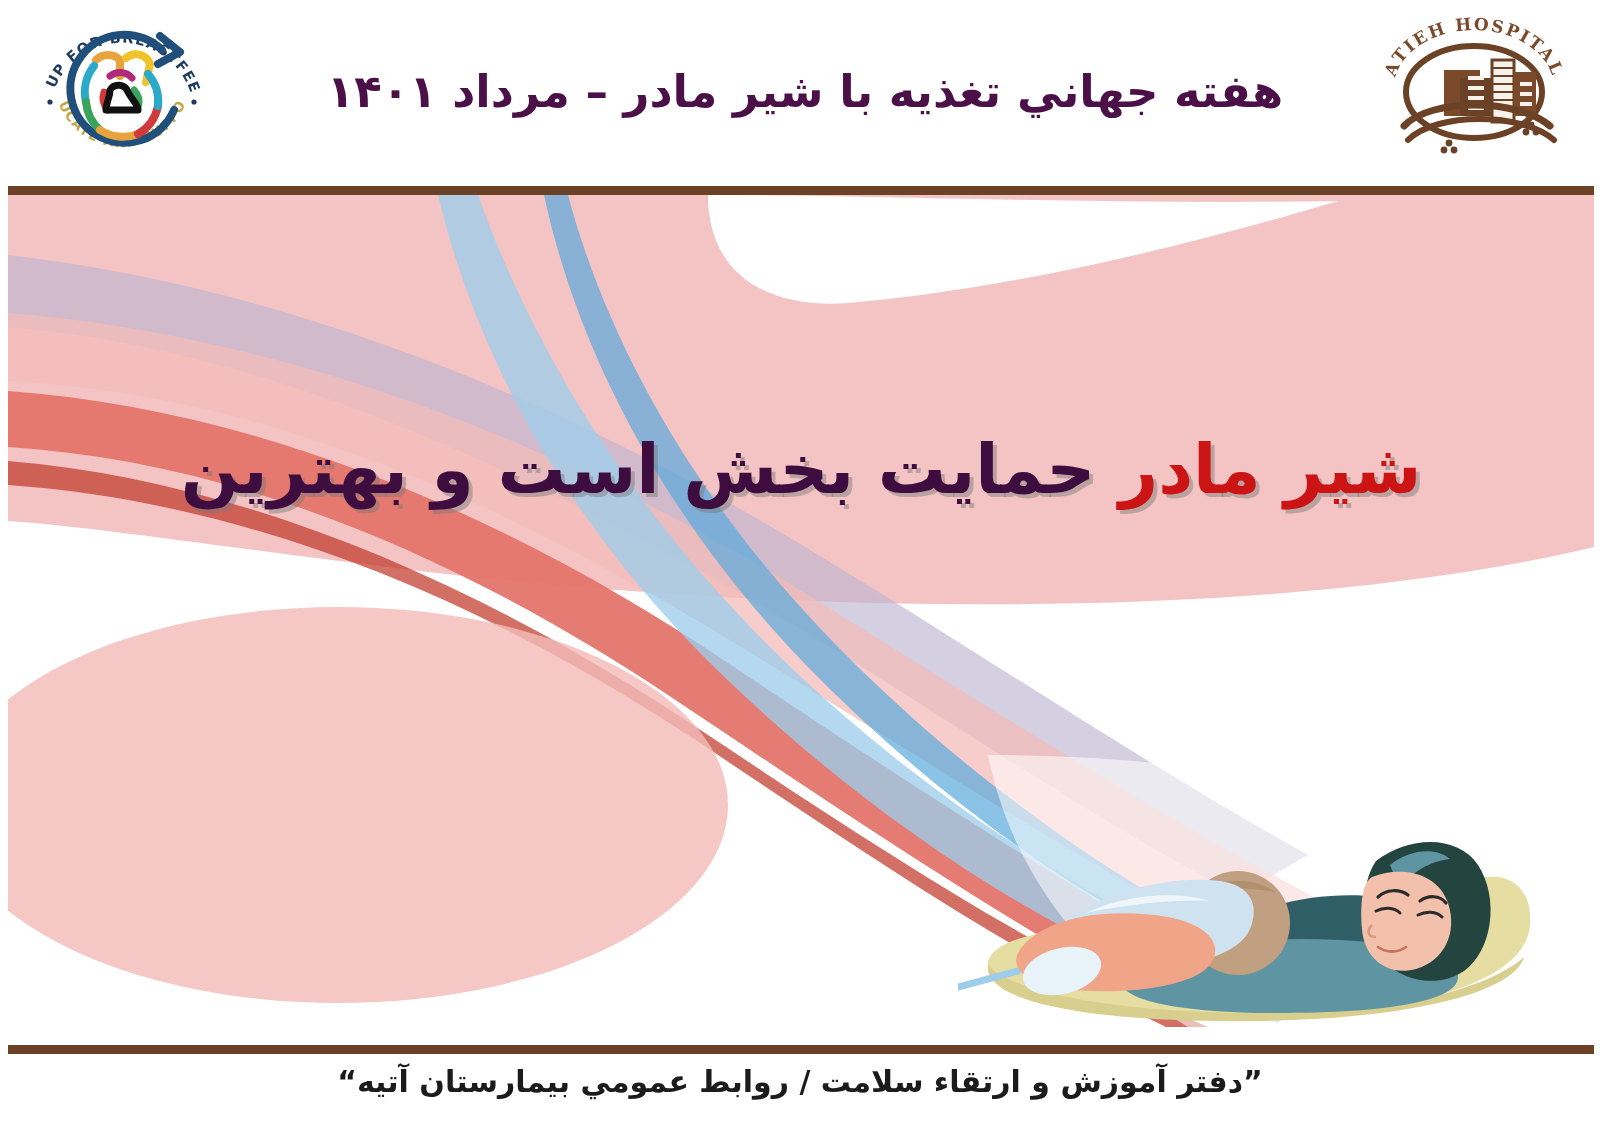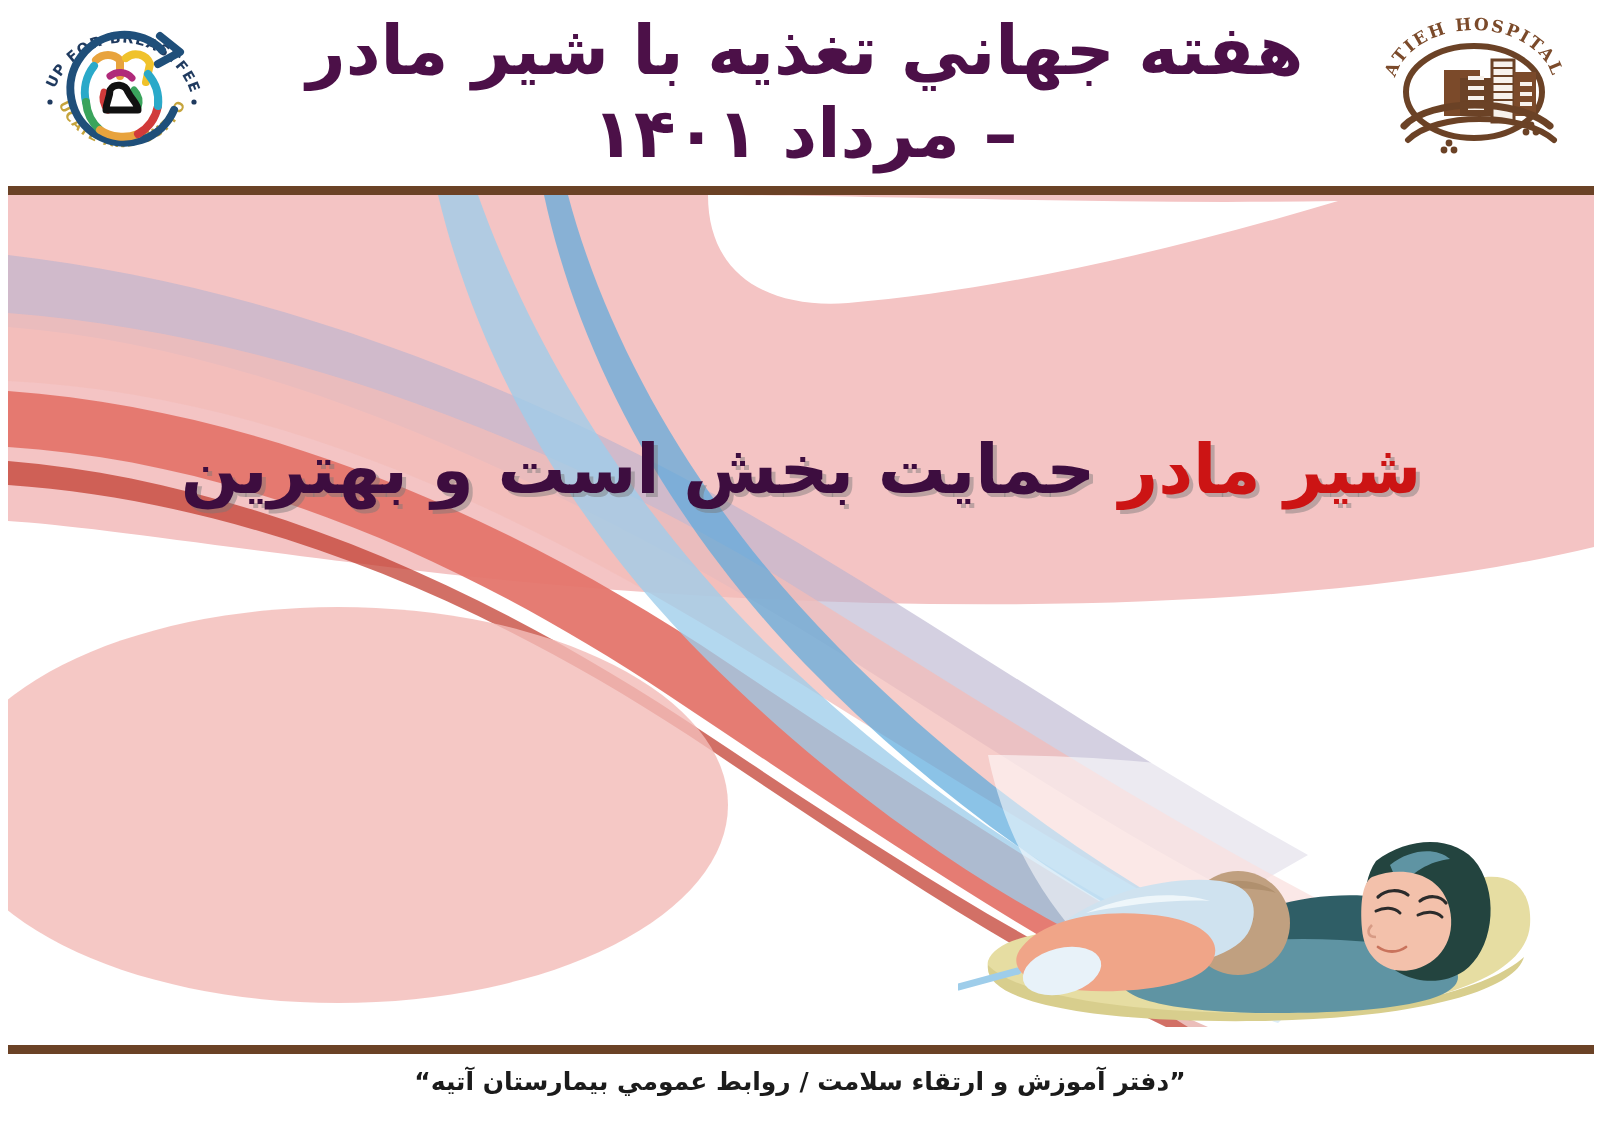--- a/index.html
+++ b/index.html
@@ -11,21 +11,21 @@
   }
   .poster{position:relative;width:1600px;height:1131px;background:#fff;overflow:hidden;}
 
   
   .header{position:absolute;left:0;top:0;width:1600px;height:182px;background:#ffffff;}
   .wbw-logo{position:absolute;left:34px;top:6px;width:176px;height:160px;}
   .hospital-logo{position:absolute;left:1368px;top:14px;width:210px;height:150px;}
   .header-title{
     position:absolute;left:300px;top:30px;width:1010px;height:125px;
     display:flex;align-items:center;justify-content:center;
-    color:#4c1048;font-weight:bold;font-size:68px;line-height:1.22;
+    color:#4c1048;font-weight:bold;font-size:45px;line-height:1.22;
     text-align:center;direction:rtl;letter-spacing:0px;
   }
 
   
   .frame{
     position:absolute;left:8px;top:186px;width:1586px;height:850px;
     border-top:9px solid #6b4226;
     border-bottom:9px solid #6b4226;
     background:#ffffff;overflow:hidden;
   }
@@ -51,21 +51,21 @@
 
   
   .illustration{position:absolute;right:56px;bottom:0px;width:580px;height:262px;}
 
   
   .footer{
     position:absolute;left:0;top:1046px;width:1600px;height:70px;
     display:flex;align-items:center;justify-content:center;
   }
   .footer-text{
-    color:#1b1b1b;font-weight:bold;font-size:25px;direction:rtl;
+    color:#1b1b1b;font-weight:bold;font-size:30px;direction:rtl;
     text-align:center;font-family:"DejaVu Sans","Liberation Sans",sans-serif;
   }
 </style>
 </head>
 <body>
 
 <div class="poster">
 
   <div class="header">
 

